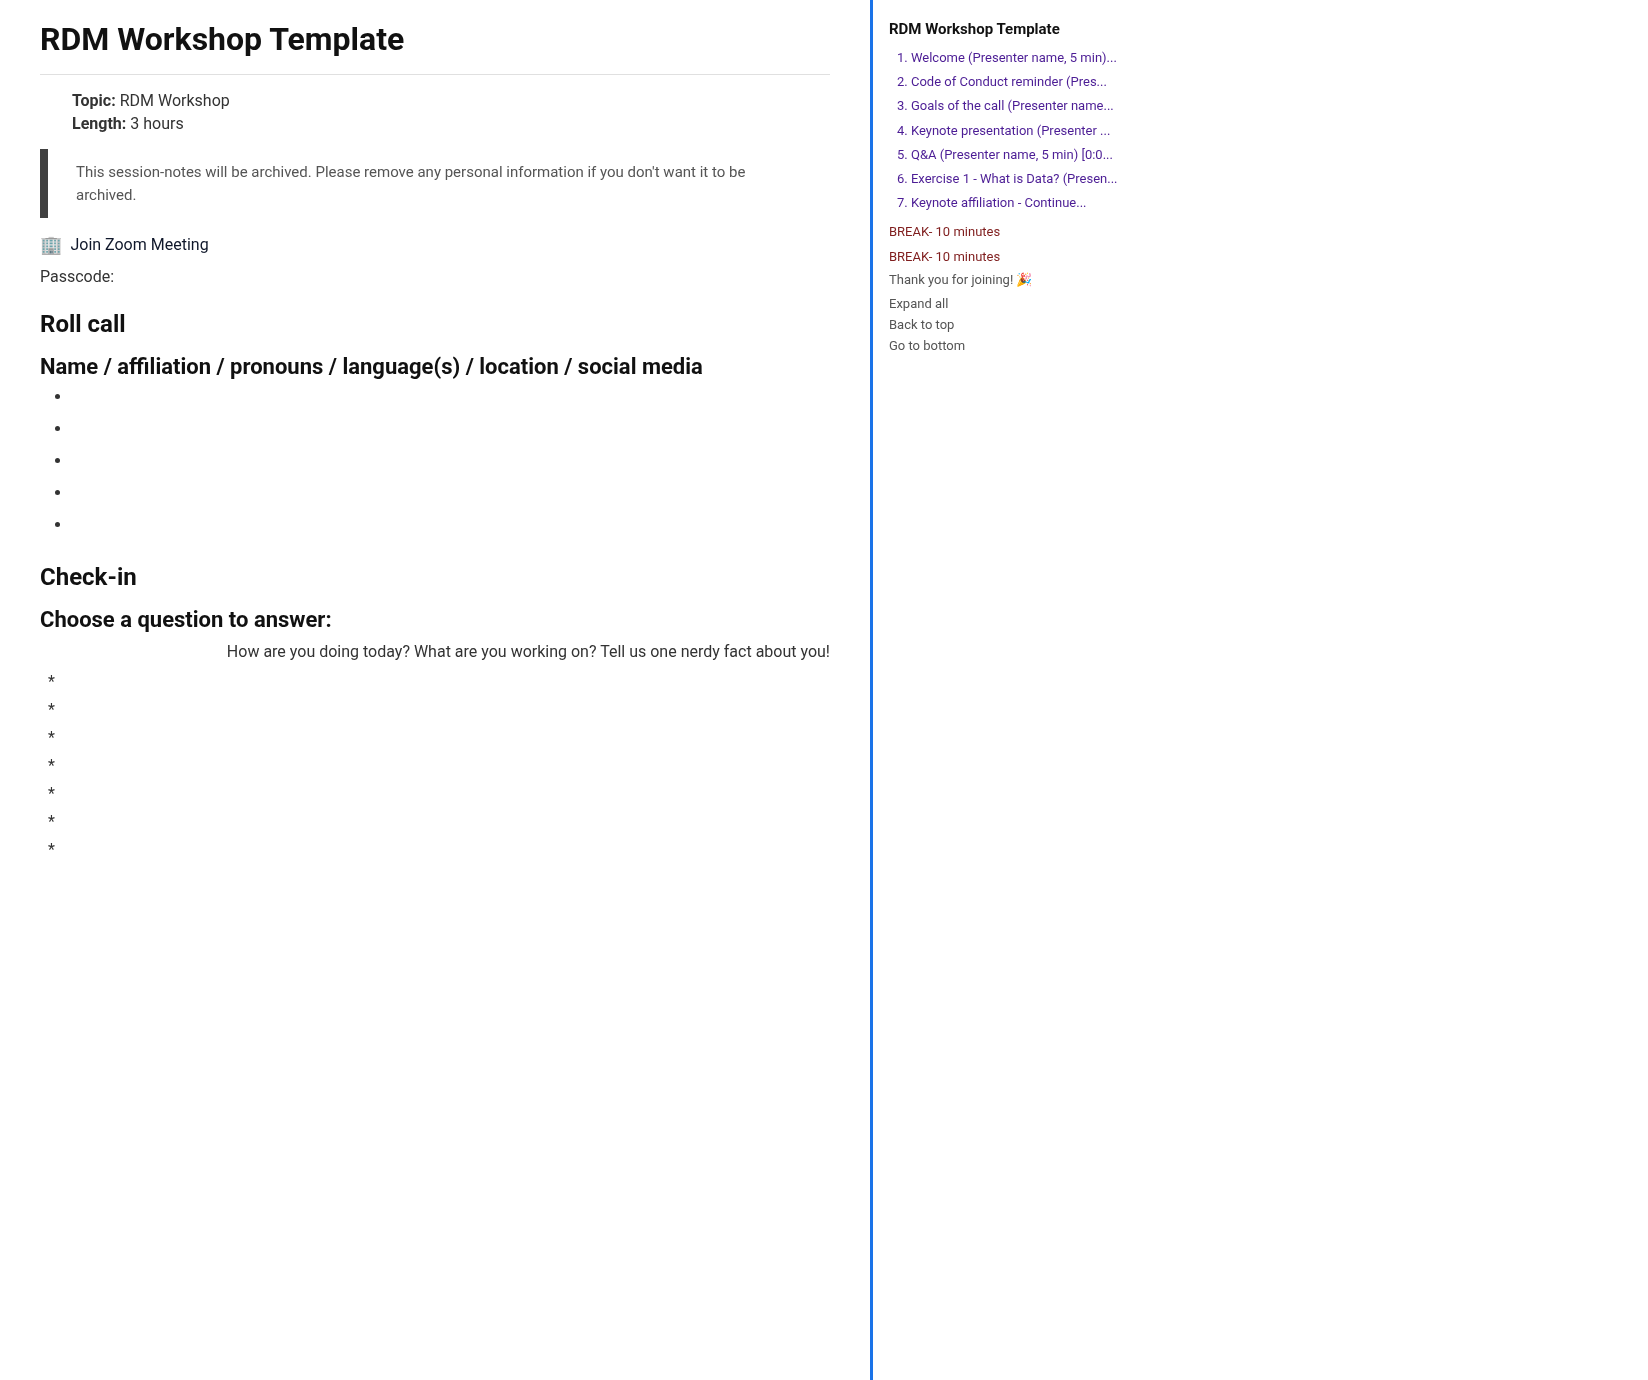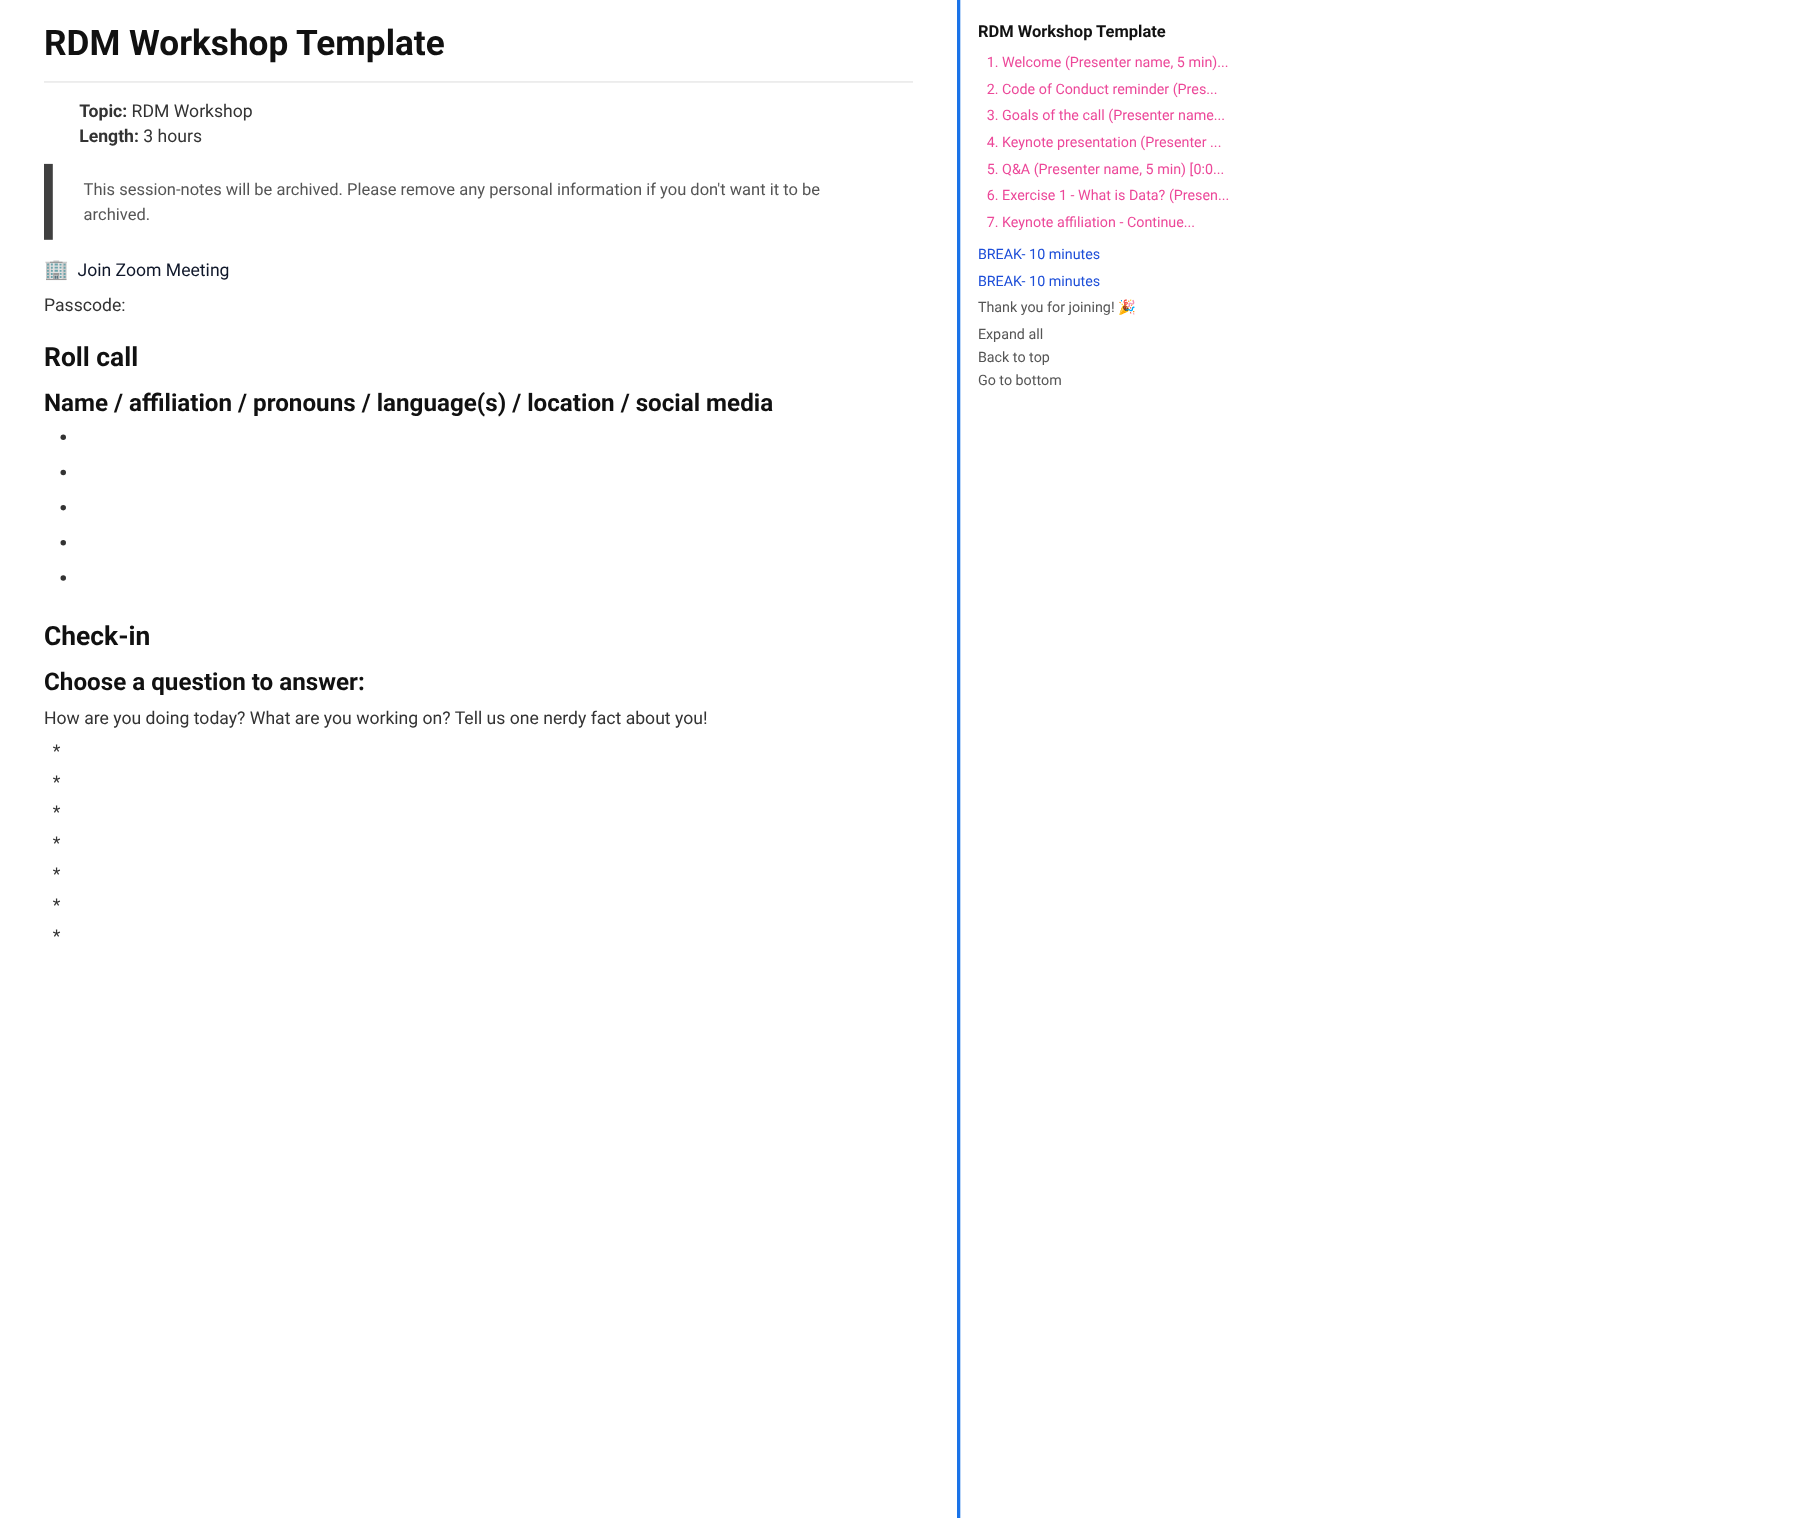--- a/index.html
+++ b/index.html
@@ -118,20 +118,21 @@
     }
 
     .asterisk-list p.asterisk-item::before {
       content: "* ";
     }
 
     .question-text {
       font-size: 16px;
       margin-bottom: 8px;
       line-height: 1.5;
+      text-align: right;
     }
 
     
     .sidebar {
       width: 280px;
       min-width: 240px;
       padding: 20px 16px;
       border-left: 3px solid #1a73e8;
       background: #fff;
       position: sticky;
@@ -143,36 +144,36 @@
 
     .toc-title {
       font-weight: 700;
       font-size: 15px;
       color: #111;
       margin-bottom: 10px;
     }
 
     .toc-item {
       display: block;
-      color: #ec4899;
+      color: #4c1d95;
       font-size: 13px;
       margin-bottom: 4px;
       cursor: pointer;
       text-decoration: none;
       line-height: 1.4;
       padding: 1px 0;
     }
 
     .toc-item.numbered {
       margin-left: 8px;
     }
 
     .toc-break {
       display: block;
-      color: #1d4ed8;
+      color: #7f1d1d;
       font-size: 13px;
       margin-bottom: 4px;
       margin-top: 6px;
       line-height: 1.4;
     }
 
     .toc-action {
       display: block;
       color: #555;
       font-size: 13px;

